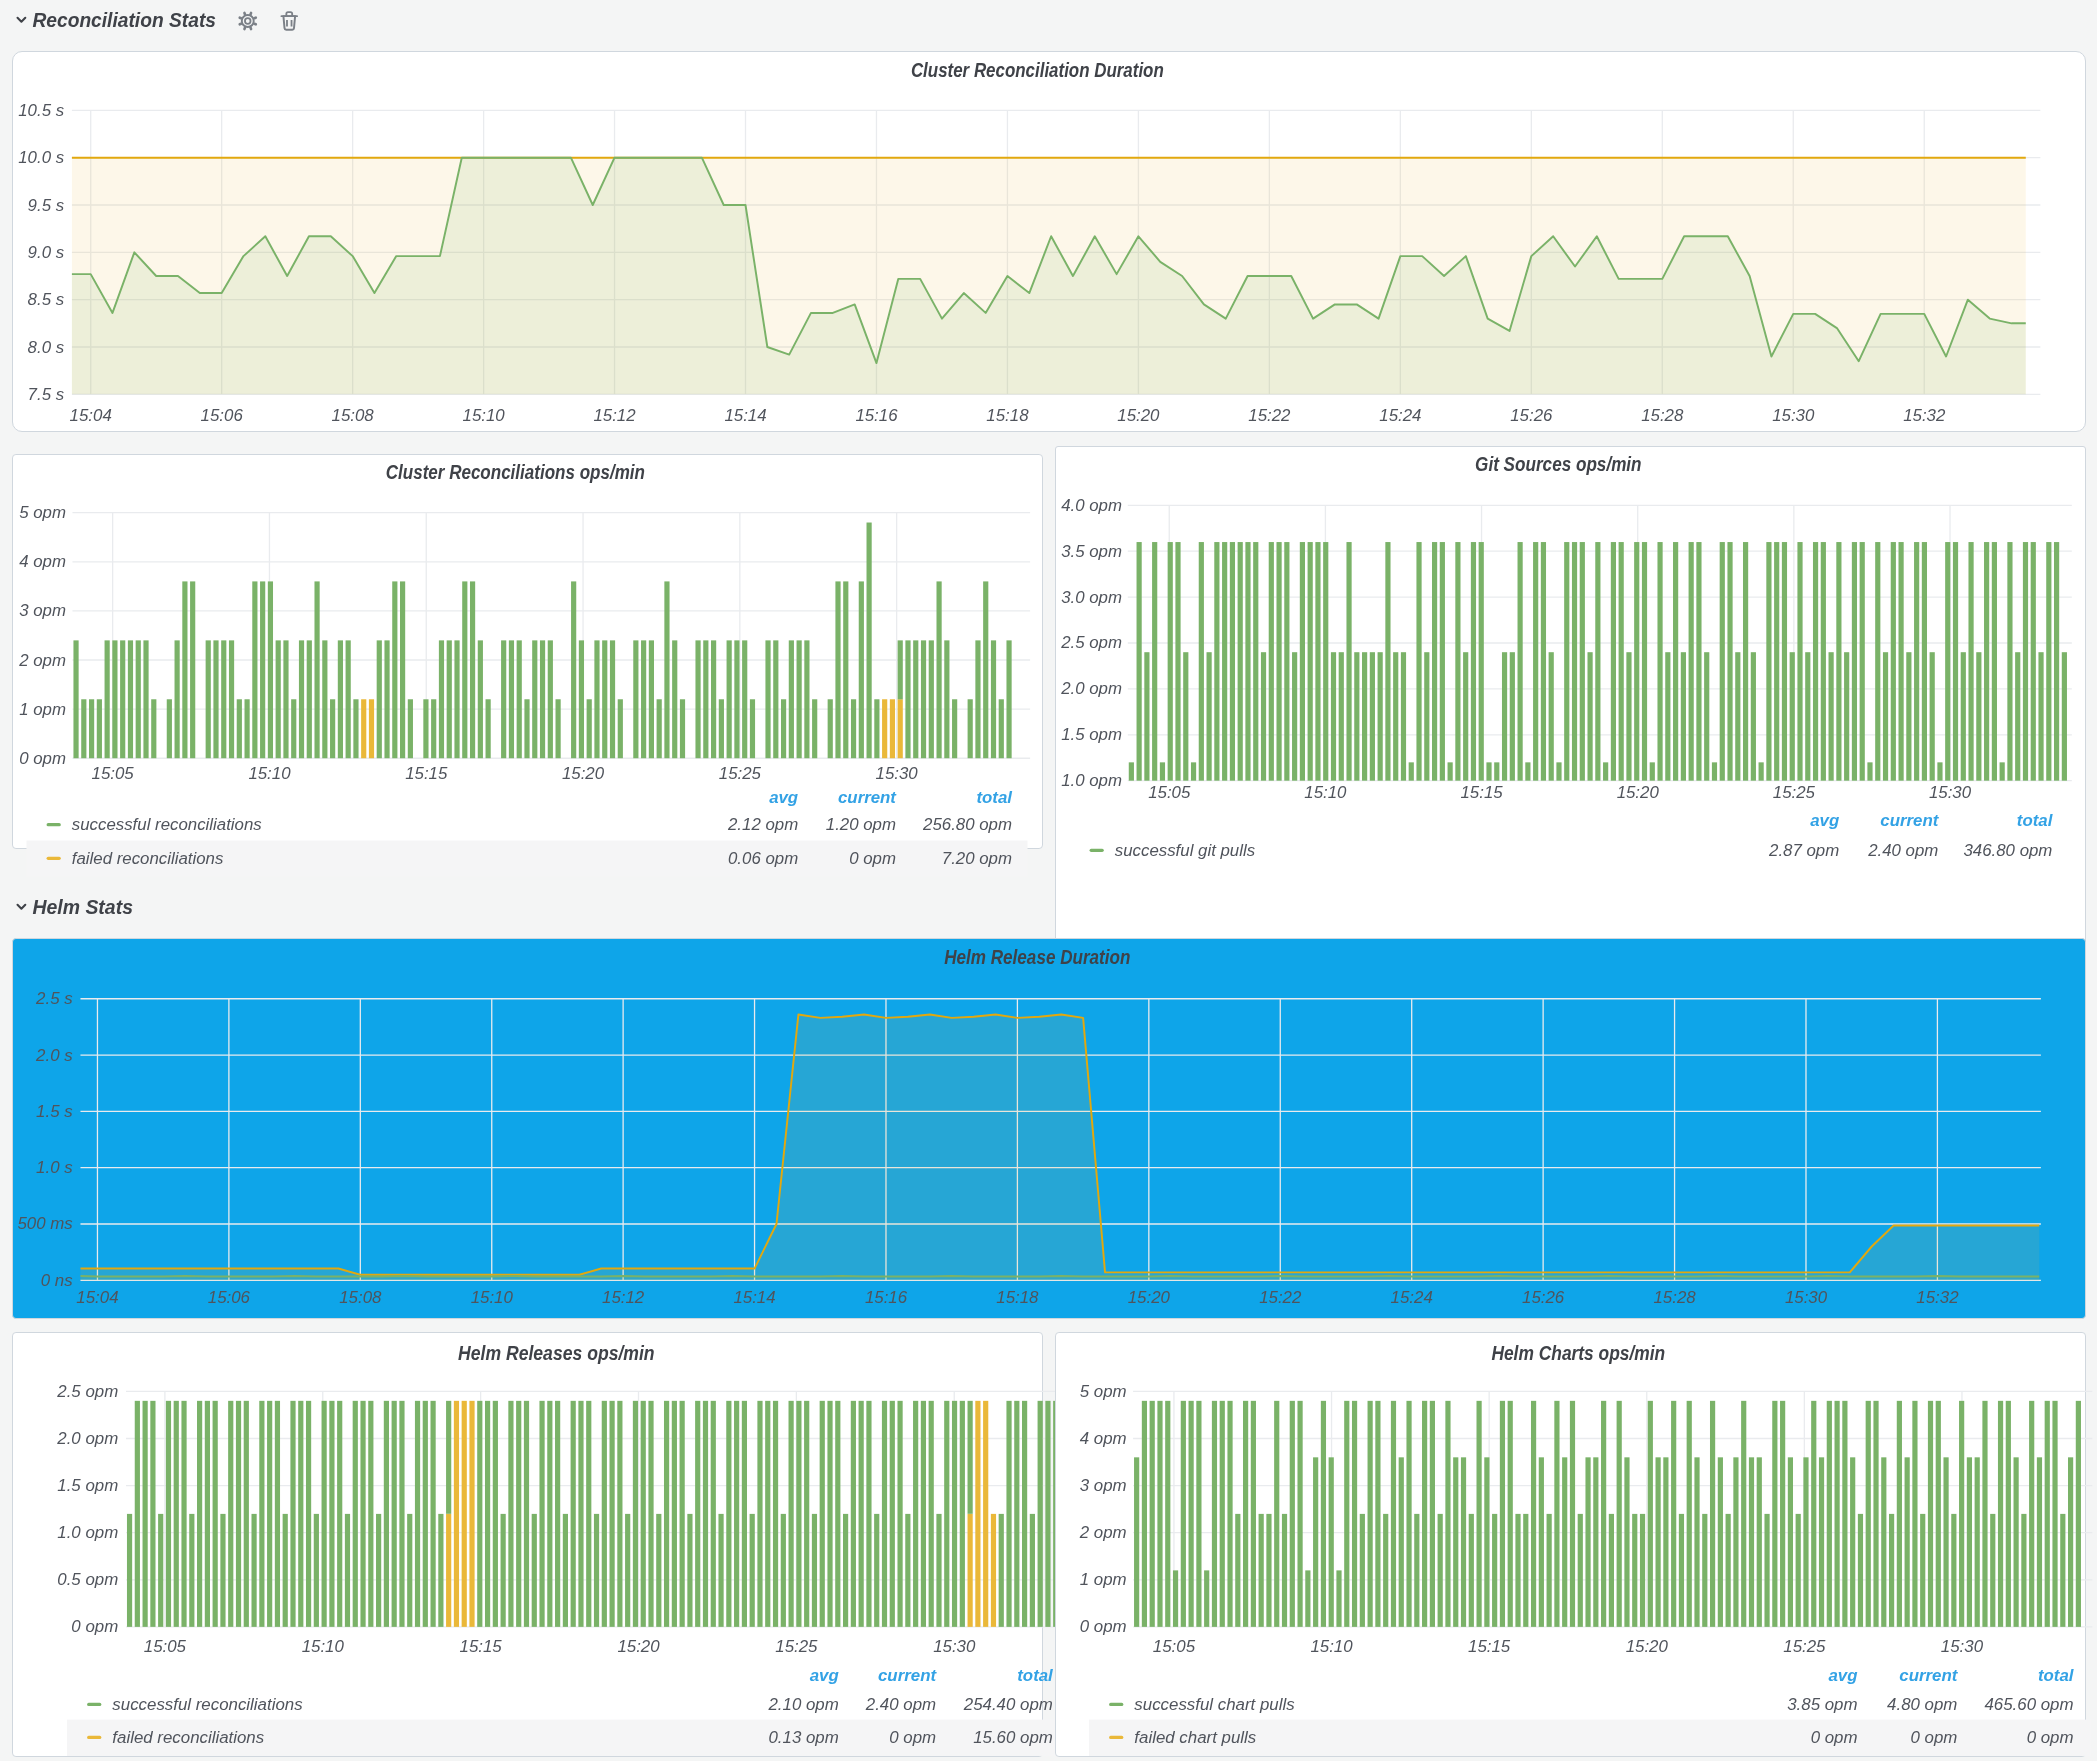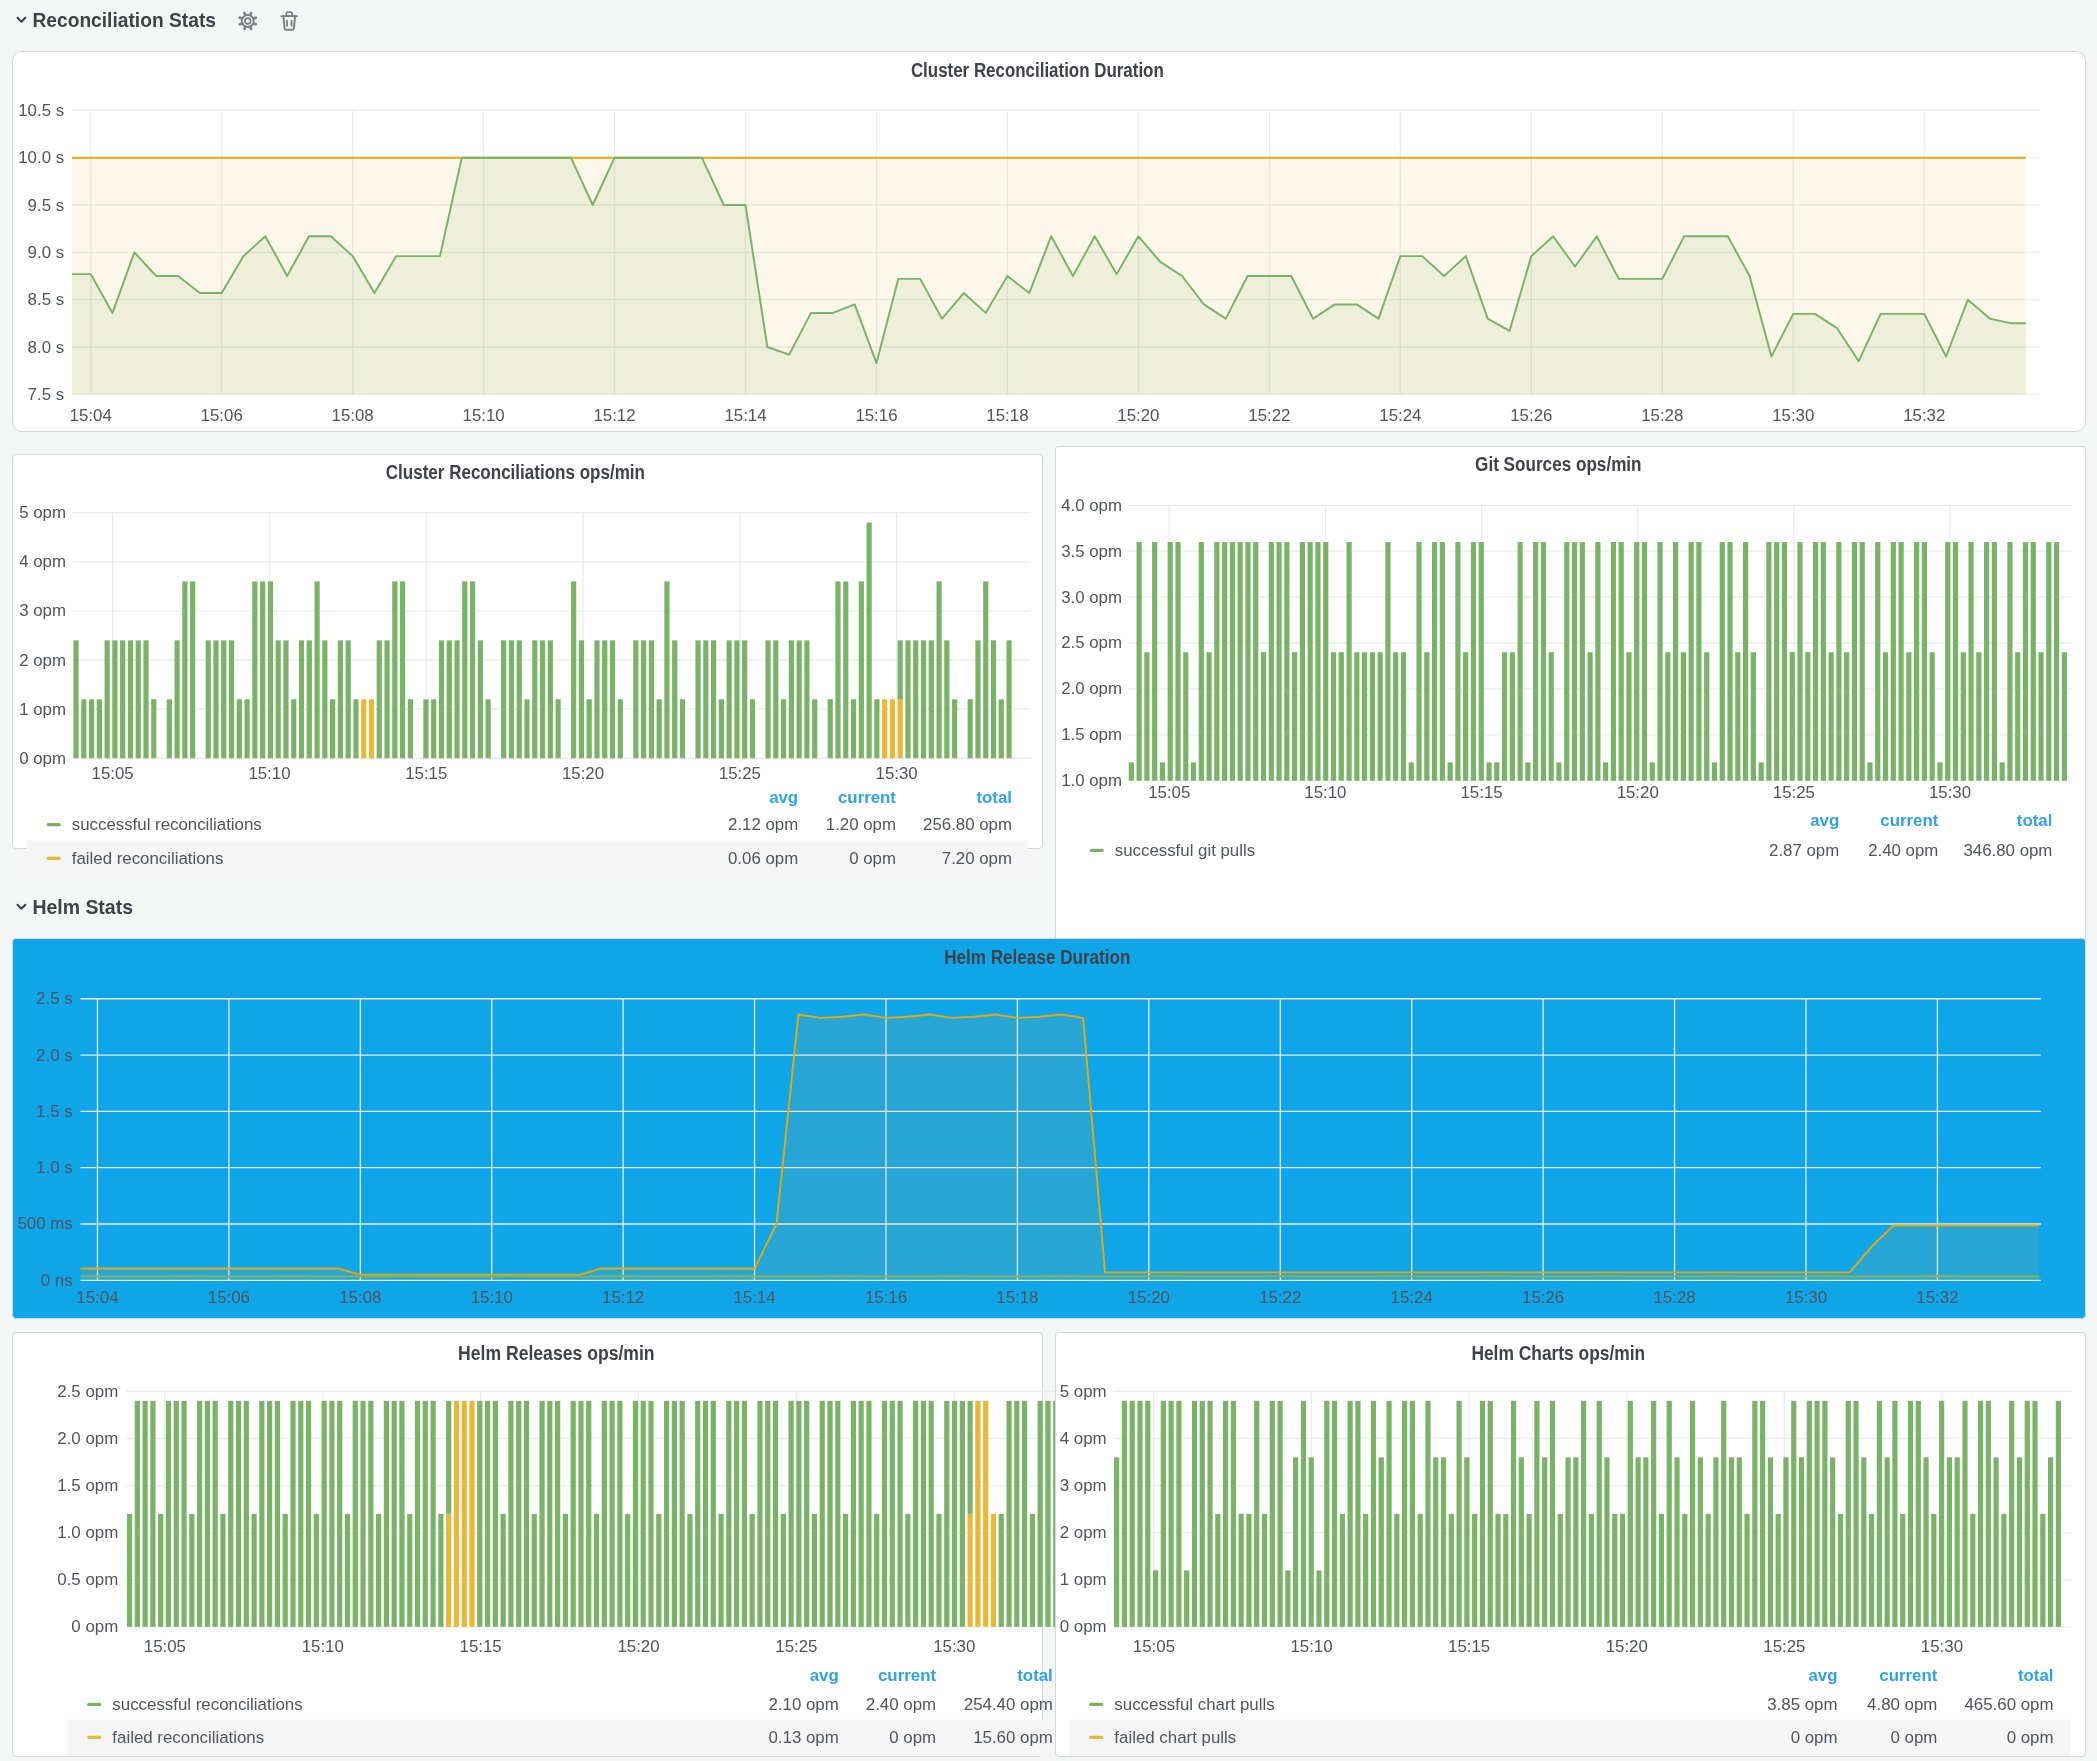--- a/index.html
+++ b/index.html
@@ -1,14 +1,14 @@
 <!DOCTYPE html>
 <html style="font-size:10.4px"><head><meta charset="utf-8"><style>
 html,body{margin:0;padding:0;background:#f4f5f5;font-family:"Liberation Sans",sans-serif;}
-#page{position:relative;width:2097px;height:1761px;overflow:hidden;}
+#page{position:relative;width:2097px;height:1761px;overflow:hidden;font-style:italic;}
 </style></head><body>
 <div id="page">
     <svg style="position:absolute;left:0px;top:0px" width="454" height="42" font-family="Liberation Sans, sans-serif" viewBox="0 0 700 64">
       <polyline points="27,27 33,33 39,27" fill="none" stroke="#3f4248" stroke-width="3.2" stroke-linecap="round" stroke-linejoin="round"></polyline>
       <text x="50.0" y="30.0" font-size="31" fill="#3f4248" font-weight="700" textLength="283" lengthAdjust="spacingAndGlyphs" dominant-baseline="central">Reconciliation Stats</text>
       <line x1="394.4" y1="37.1" x2="392.2" y2="36.2" stroke="#7b8087" stroke-width="4.0" stroke-linecap="round"></line>
       <line x1="387.1" y1="44.4" x2="386.2" y2="42.2" stroke="#7b8087" stroke-width="4.0" stroke-linecap="round"></line>
       <line x1="376.9" y1="44.4" x2="377.8" y2="42.2" stroke="#7b8087" stroke-width="4.0" stroke-linecap="round"></line>
       <line x1="369.6" y1="37.1" x2="371.8" y2="36.2" stroke="#7b8087" stroke-width="4.0" stroke-linecap="round"></line>
       <line x1="369.6" y1="26.9" x2="371.8" y2="27.8" stroke="#7b8087" stroke-width="4.0" stroke-linecap="round"></line>
@@ -595,21 +595,21 @@
         <text x="1210.0" y="572.0" text-anchor="end" font-size="26" fill="#50545c" dominant-baseline="central">2.10 opm</text>
         <text x="1360.0" y="572.0" text-anchor="end" font-size="26" fill="#50545c" dominant-baseline="central">2.40 opm</text>
         <text x="1540.0" y="572.0" text-anchor="end" font-size="26" fill="#50545c" dominant-baseline="central">254.40 opm</text>
         <rect x="20" y="596" width="1545" height="56" fill="#f5f5f6"></rect>
         <rect x="51" y="621" width="22" height="5" rx="2.5" fill="#eab839"></rect>
         <text x="90.0" y="623.0" font-size="26" fill="#50545c" dominant-baseline="central">failed reconciliations</text>
         <text x="1210.0" y="623.0" text-anchor="end" font-size="26" fill="#50545c" dominant-baseline="central">0.13 opm</text>
         <text x="1360.0" y="623.0" text-anchor="end" font-size="26" fill="#50545c" dominant-baseline="central">0 opm</text>
         <text x="1540.0" y="623.0" text-anchor="end" font-size="26" fill="#50545c" dominant-baseline="central">15.60 opm</text>
       </svg></div>
-    <div style="position:absolute;left:1055px;top:1332px;width:1031px;height:425px;background:#ffffff;border:1.3px solid #d0d7de;border-radius:3.9px;box-sizing:border-box;"><svg width="1028" height="423" font-family="Liberation Sans, sans-serif" viewBox="0 0 1585 652">
+    <div style="position:absolute;left:1055px;top:1332px;width:1031px;height:425px;background:#ffffff;border:1.3px solid #d0d7de;border-radius:3.9px;box-sizing:border-box;padding-left:20px;"><svg width="1028" height="423" font-family="Liberation Sans, sans-serif" viewBox="0 0 1585 652">
         <text x="774.5" y="30.0" text-anchor="middle" font-size="31" fill="#3f4248" font-weight="700" textLength="268" lengthAdjust="spacingAndGlyphs" dominant-baseline="central">Helm Charts ops/min</text>
         <line x1="88" y1="90.0" x2="1567" y2="90.0" stroke="#e9ebee" stroke-width="2"></line>
         <line x1="88" y1="162.6" x2="1567" y2="162.6" stroke="#e9ebee" stroke-width="2"></line>
         <line x1="88" y1="235.2" x2="1567" y2="235.2" stroke="#e9ebee" stroke-width="2"></line>
         <line x1="88" y1="307.8" x2="1567" y2="307.8" stroke="#e9ebee" stroke-width="2"></line>
         <line x1="88" y1="380.4" x2="1567" y2="380.4" stroke="#e9ebee" stroke-width="2"></line>
         <line x1="88" y1="453.0" x2="1567" y2="453.0" stroke="#e9ebee" stroke-width="2"></line>
         <line x1="151.0" y1="90" x2="151.0" y2="453" stroke="#e9ebee" stroke-width="2"></line>
         <line x1="394.0" y1="90" x2="394.0" y2="453" stroke="#e9ebee" stroke-width="2"></line>
         <line x1="637.0" y1="90" x2="637.0" y2="453" stroke="#e9ebee" stroke-width="2"></line>

